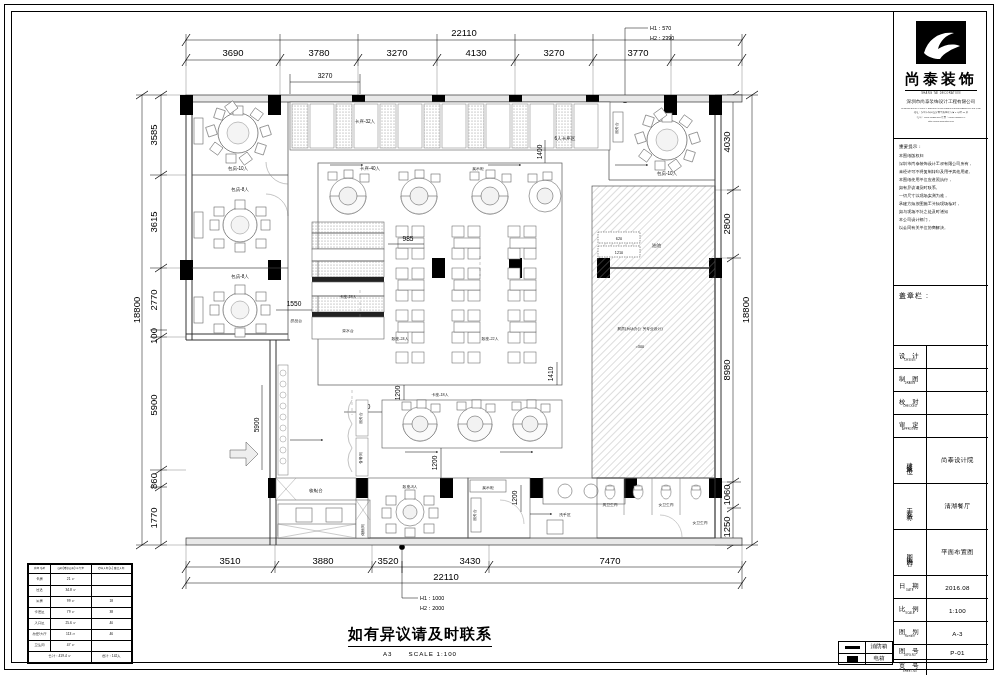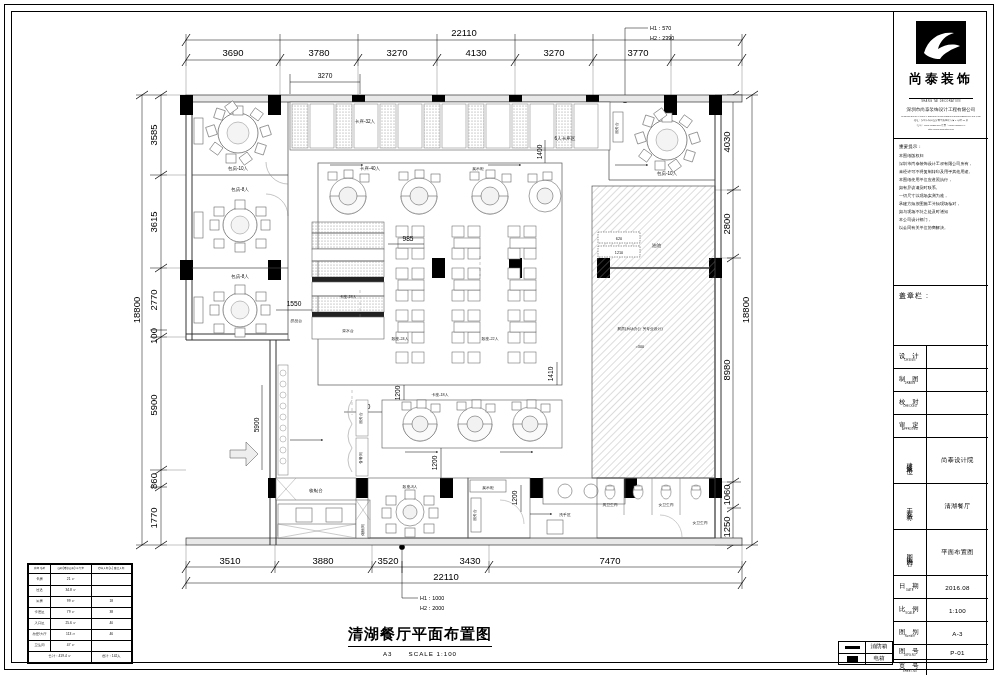--- a/index.html
+++ b/index.html
@@ -13,22 +13,22 @@
   .frame-inner{position:absolute;left:11px;top:11px;width:976px;height:652px;
       border:1px solid #000;box-sizing:border-box;}
 
   
   .tb{position:absolute;left:893px;top:11px;width:94px;height:652px;
       border-left:1px solid #000;box-sizing:border-box;}
   .logo-box{position:absolute;left:0;top:0;width:94px;height:128px;
       border-bottom:1px solid #000;box-sizing:border-box;
       display:flex;flex-direction:column;align-items:center;justify-content:flex-start;padding-top:8px;}
   .logo-mark{width:54px;height:47px;position:relative;}
-  .logo-name{font-size:13px;letter-spacing:3px;font-weight:bold;margin-top:4px;
-      border-bottom:1px solid #000;padding-bottom:10px;}
+  .logo-name{font-size:15px;letter-spacing:3px;font-weight:bold;margin-top:4px;
+      border-bottom:1px solid #000;padding-bottom:1px;}
   .logo-en{font-size:2.6px;letter-spacing:.4px;margin-top:1px;color:#333;}
   .logo-cn{font-size:4.6px;margin-top:4px;color:#111;text-align:center;line-height:1.45;}
   .logo-sub{font-size:2.4px;color:#444;text-align:center;line-height:1.5;margin-top:1px;}
 
   .notes-box{position:absolute;left:0;top:128px;width:94px;height:147px;
       border-bottom:1px solid #000;box-sizing:border-box;padding:5px 4px 0 5px;}
   .notes-title{font-size:4.6px;margin-bottom:3px;}
   .notes-line{font-size:4.1px;line-height:1.95;color:#111;white-space:nowrap;}
 
   .stamp-box{position:absolute;left:0;top:275px;width:94px;height:60px;
@@ -715,21 +715,21 @@
 
     <g stroke="#777" stroke-width="0.4" stroke-dasharray="3,3">
       <line x1="360" y1="290" x2="360" y2="320"></line>
       <line x1="480" y1="256" x2="480" y2="276"></line>
       <line x1="352" y1="390" x2="352" y2="415"></line>
     </g>
   </svg>
   </div>
 
   <div class="ttl" style="left:300px;top:625px;width:240px;">
-    <div class="main">清湖餐厅平面布置图</div>
+    <div class="main">如有异议请及时联系</div>
     <div class="sub">
       <span>A3</span><span>SCALE 1:100</span>
     </div>
   </div>
 
   <div class="area-tbl">
     <table>
       <tbody>
           <tr>
         <td class="h">房间 名称</td>

